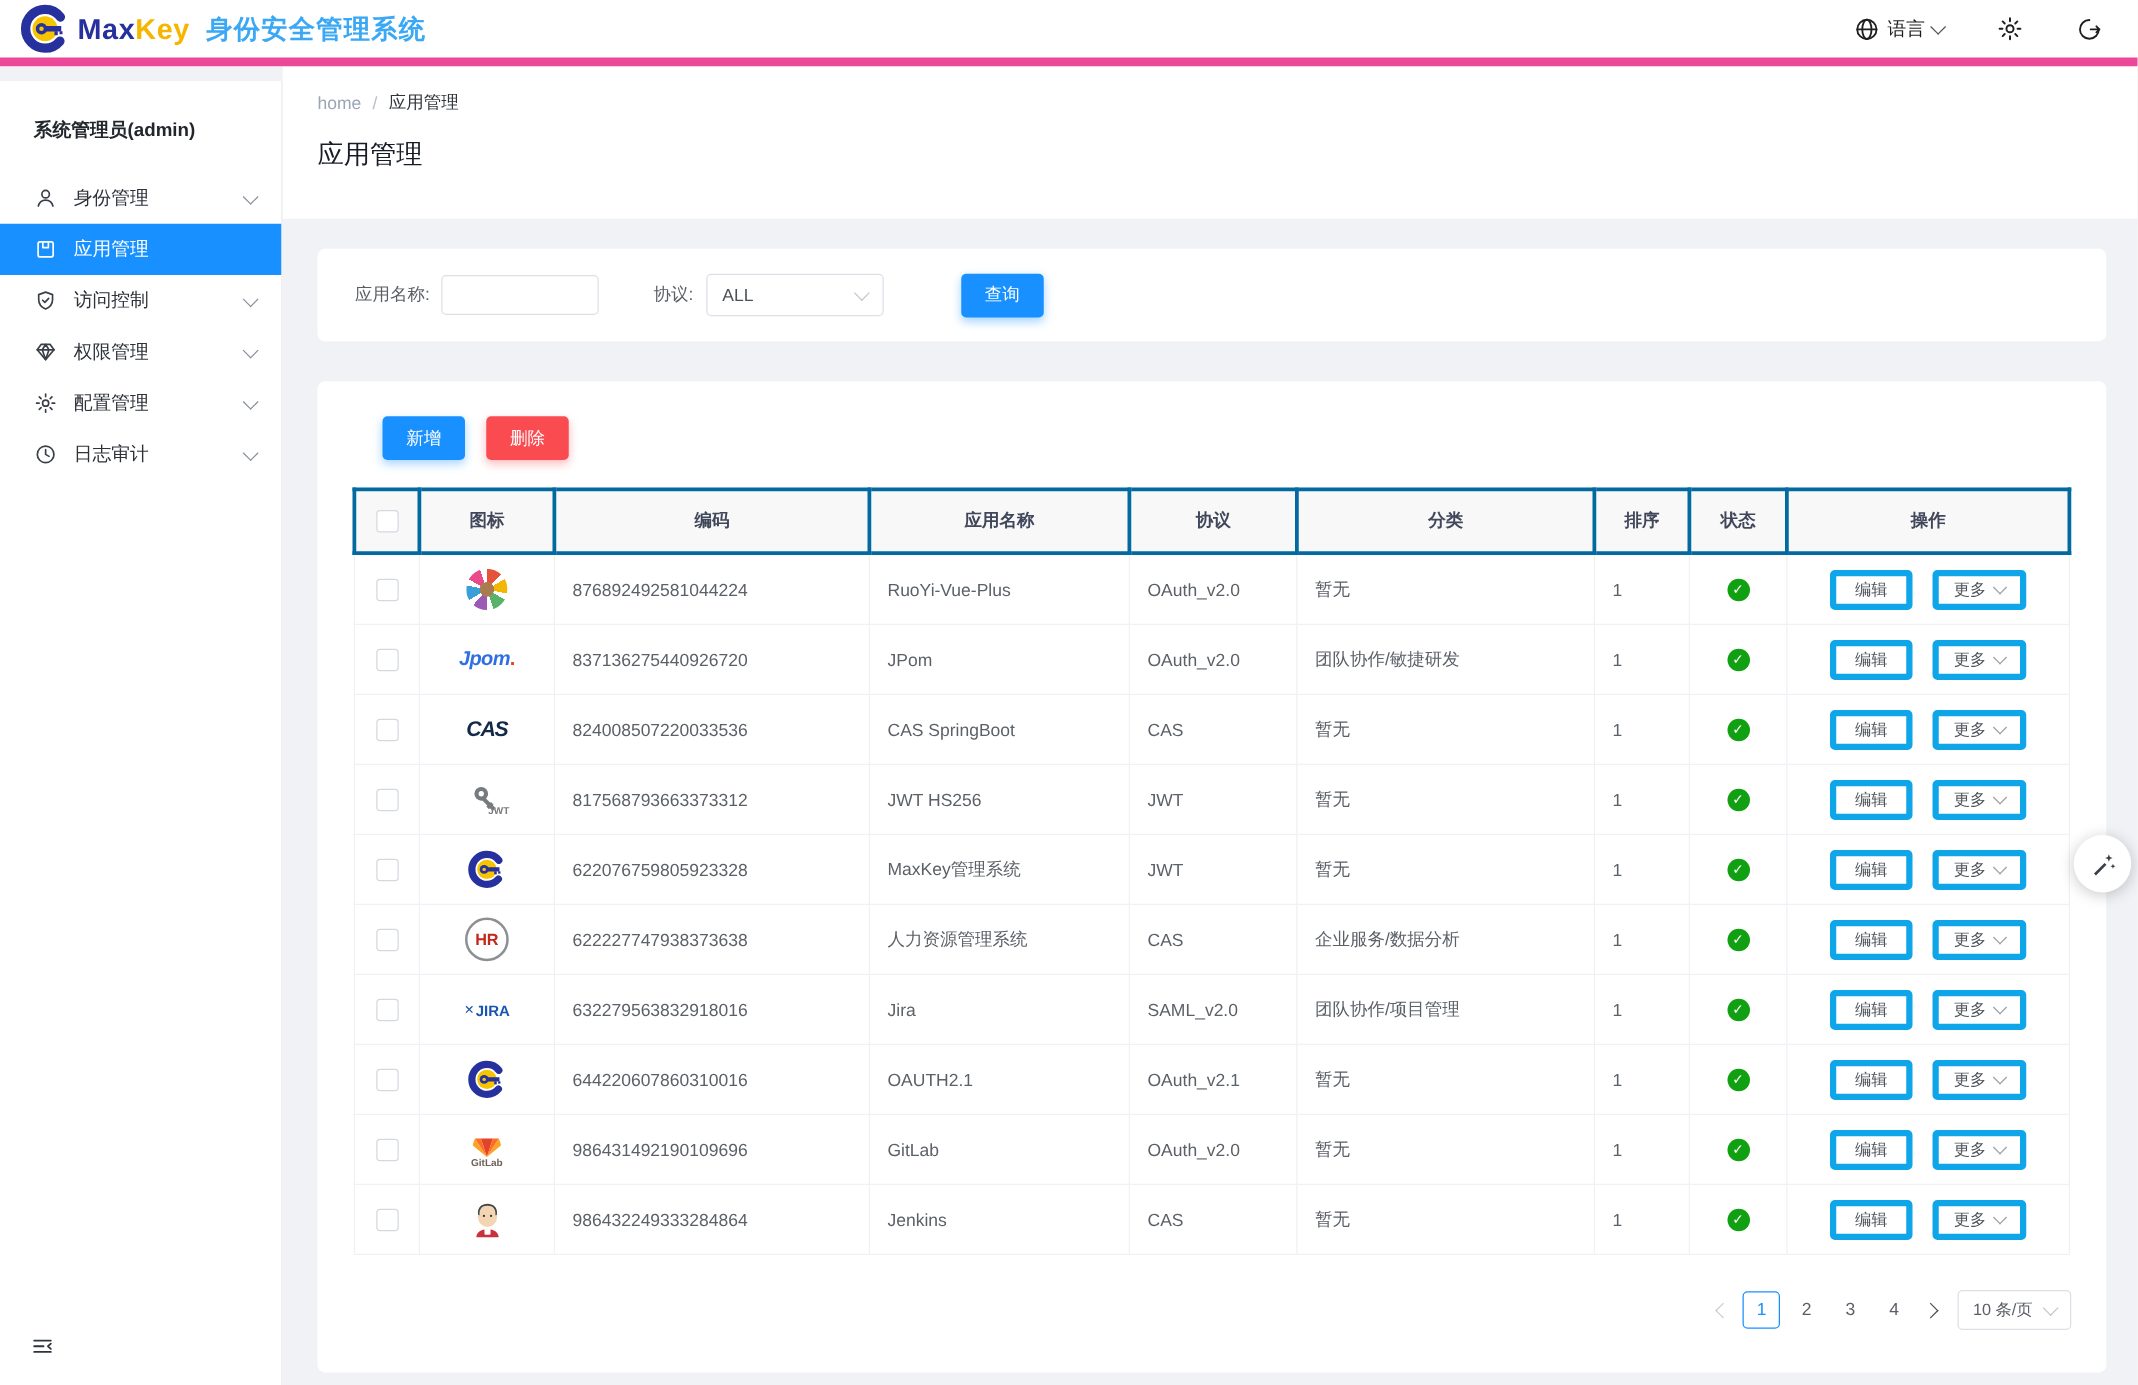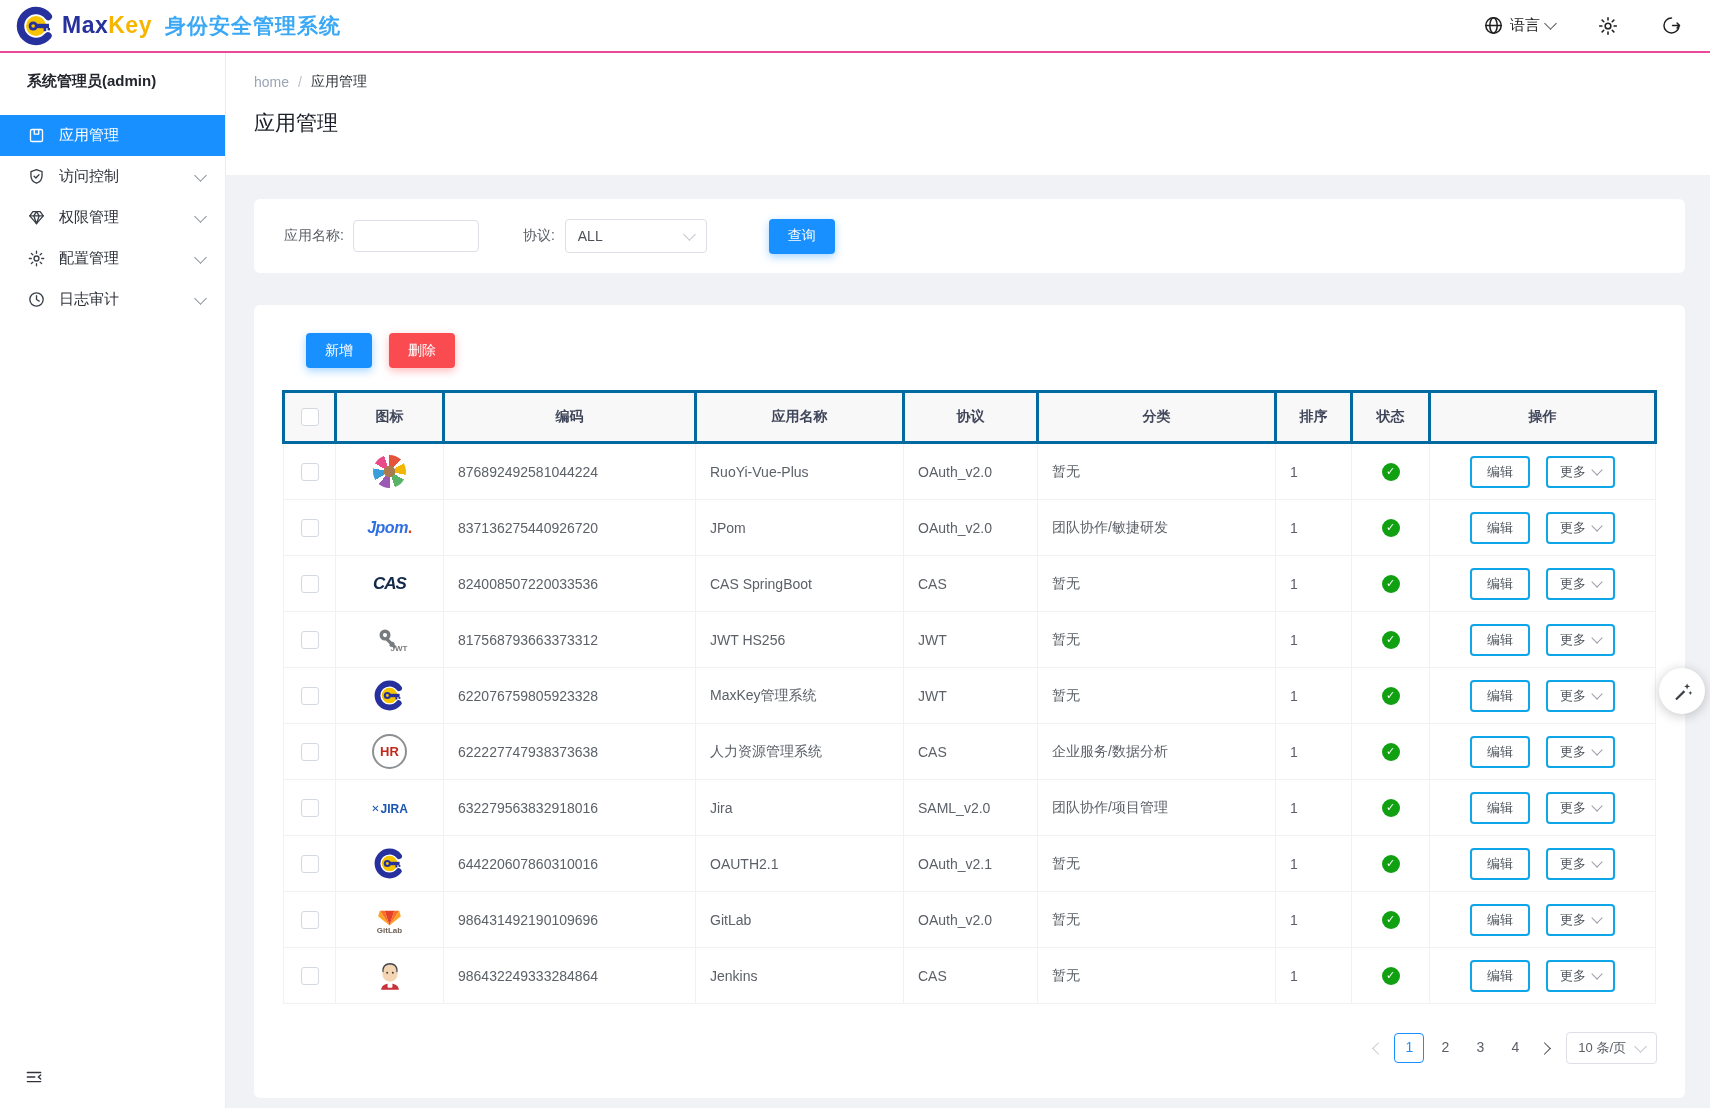--- a/index.html
+++ b/index.html
@@ -3,35 +3,35 @@
 <meta charset="utf-8">
 <style>
   html,body{margin:0;padding:0;}
   body{
     width:1710px;height:1108px;position:relative;overflow:hidden;
     font-family:"Liberation Sans","DejaVu Sans",sans-serif;
     background:#f1f2f6;color:#303133;font-size:14px;
   }
   
   .topbar{position:absolute;top:0;left:0;right:0;height:53px;background:#fff;
-    border-bottom:2px solid #ec4899;display:flex;justify-content:space-between;
+    border-bottom:7px solid #ec4899;display:flex;justify-content:space-between;
     padding:0 28px 0 16px;box-sizing:border-box;z-index:30;}
   .brand{display:flex;align-items:center;}
   .brand-name{font-size:23px;font-weight:700;margin-left:6px;letter-spacing:.5px;}
   .brand-name b{color:#27319e;}
   .brand-name em{color:#f6b600;font-style:normal;}
   .brand-sub{margin-left:13px;font-size:21px;font-weight:700;color:#3aa8f5;letter-spacing:1px;}
   .topbar-right{display:flex;align-items:center;gap:42px;}
   .lang{display:flex;align-items:center;gap:6px;font-size:15px;color:#1b1b1b;cursor:pointer;}
   .t-icon{display:inline-flex;align-items:center;color:#1f1f1f;}
   .t-icon svg{display:block;}
   .chev-css{width:8px;height:8px;border-right:1.6px solid #555;border-bottom:1.6px solid #555;
     transform:rotate(45deg);margin-top:-4px;}
   
-  .sidebar{position:absolute;top:42px;left:0;bottom:0;width:226px;background:#fff;
+  .sidebar{position:absolute;top:65px;left:0;bottom:0;width:226px;background:#fff;
     border-right:1px solid #ececee;box-sizing:border-box;z-index:20;}
   .side-user{padding:30px 27px 24px;font-weight:700;font-size:15px;color:#23262d;}
   .side-item{height:41px;display:flex;align-items:center;gap:13px;padding:0 20px 0 27px;
     font-size:15px;color:#2d3138;cursor:pointer;}
   .side-item .s-icon{display:inline-flex;color:#3b4048;}
   .side-item .s-label{flex:0 0 auto;}
   .side-item .s-chev{margin-left:auto;width:8px;height:8px;border-right:1.6px solid #8a909a;
     border-bottom:1.6px solid #8a909a;transform:rotate(45deg);margin-top:-3px;}
   .side-item.active{background:#1890ff;color:#fff;}
   .side-item.active .s-icon{color:#fff;}
@@ -69,21 +69,21 @@
   .grid th{background:#f8f8f9;height:46px;font-weight:600;font-size:14px;color:#41475a;
     border:3px solid #0369a1;text-align:center;}
   .grid td{height:55px;font-size:14px;color:#5c6168;border:1px solid #f0f1f5;
     padding:0 14px;text-align:left;overflow:hidden;white-space:nowrap;}
   .grid td.c-center,.grid th.c-center{text-align:center;padding:0 4px;}
   .checkbox{display:inline-block;width:16px;height:16px;border:1px solid #d4d8df;border-radius:3px;
     background:#fff;vertical-align:middle;cursor:pointer;}
   .status-dot{display:inline-flex;width:18px;height:18px;border-radius:50%;background:#11a011;
     color:#fff;align-items:center;justify-content:center;font-size:11px;line-height:1;}
   .status-dot::after{content:"\2713";}
-  .btn-ghost{height:32px;padding:0 15px;background:#fff;border:2px solid #0ea5e9;border-radius:4px;
+  .btn-ghost{height:32px;padding:0 15px;background:#fff;border:5px solid #0ea5e9;border-radius:4px;
     color:#4e545c;font-size:13px;cursor:pointer;font-family:inherit;}
   .btn-ghost.more{margin-left:12px;display:inline-flex;align-items:center;gap:7px;padding:0 12px;}
   .m-chev{width:7px;height:7px;border-right:1.4px solid #9aa0a8;border-bottom:1.4px solid #9aa0a8;
     transform:rotate(45deg);margin-top:-3px;}
   
   .apic{display:inline-flex;align-items:center;justify-content:center;vertical-align:middle;}
   .ap-ruoyi{width:33px;height:33px;border-radius:50%;
     background:radial-gradient(circle,#a97c50 0 5.5px,rgba(255,255,255,0) 6px),
     conic-gradient(#e5533d 0 12%,#fff 12% 16.6%,#f2b705 16.6% 28.2%,#fff 28.2% 33.2%,
       #58b368 33.2% 44.8%,#fff 44.8% 49.8%,#9b5bb5 49.8% 61.4%,#fff 61.4% 66.4%,
@@ -157,20 +157,30 @@
           <path d="M12 3.4a8.6 8.6 0 1 0 8.6 8.6"></path>
           <path d="M13.2 12h8M18.4 9.2 21.2 12l-2.8 2.8"></path>
         </svg>
       </span>
   </div>
 </header>
 
 <aside class="sidebar">
   <div class="side-user">系统管理员(admin)</div>
   <nav class="side-menu" id="side-menu">
+      <div class="side-item">
+    <span class="s-icon">
+          <svg width="19" height="19" viewBox="0 0 24 24" fill="none" stroke="currentColor" stroke-width="1.7" stroke-linecap="round" stroke-linejoin="round">
+            <circle cx="12" cy="8" r="3.8"></circle>
+            <path d="M4.6 20c1-4 4-6 7.4-6s6.4 2 7.4 6"></path>
+          </svg>
+        </span>
+    <span class="s-label">身份管理</span>
+  <span class="s-chev"></span>
+      </div>
       <div class="side-item active">
     <span class="s-icon">
           <svg width="19" height="19" viewBox="0 0 24 24" fill="none" stroke="currentColor" stroke-width="1.7" stroke-linecap="round" stroke-linejoin="round">
             <rect x="4.4" y="4.4" width="15.2" height="15.2" rx="2"></rect>
             <path d="M9.2 4.6v5.6h5.6V4.6"></path>
           </svg>
         </span>
     <span class="s-label">应用管理</span>
   </div>
       <div class="side-item">

